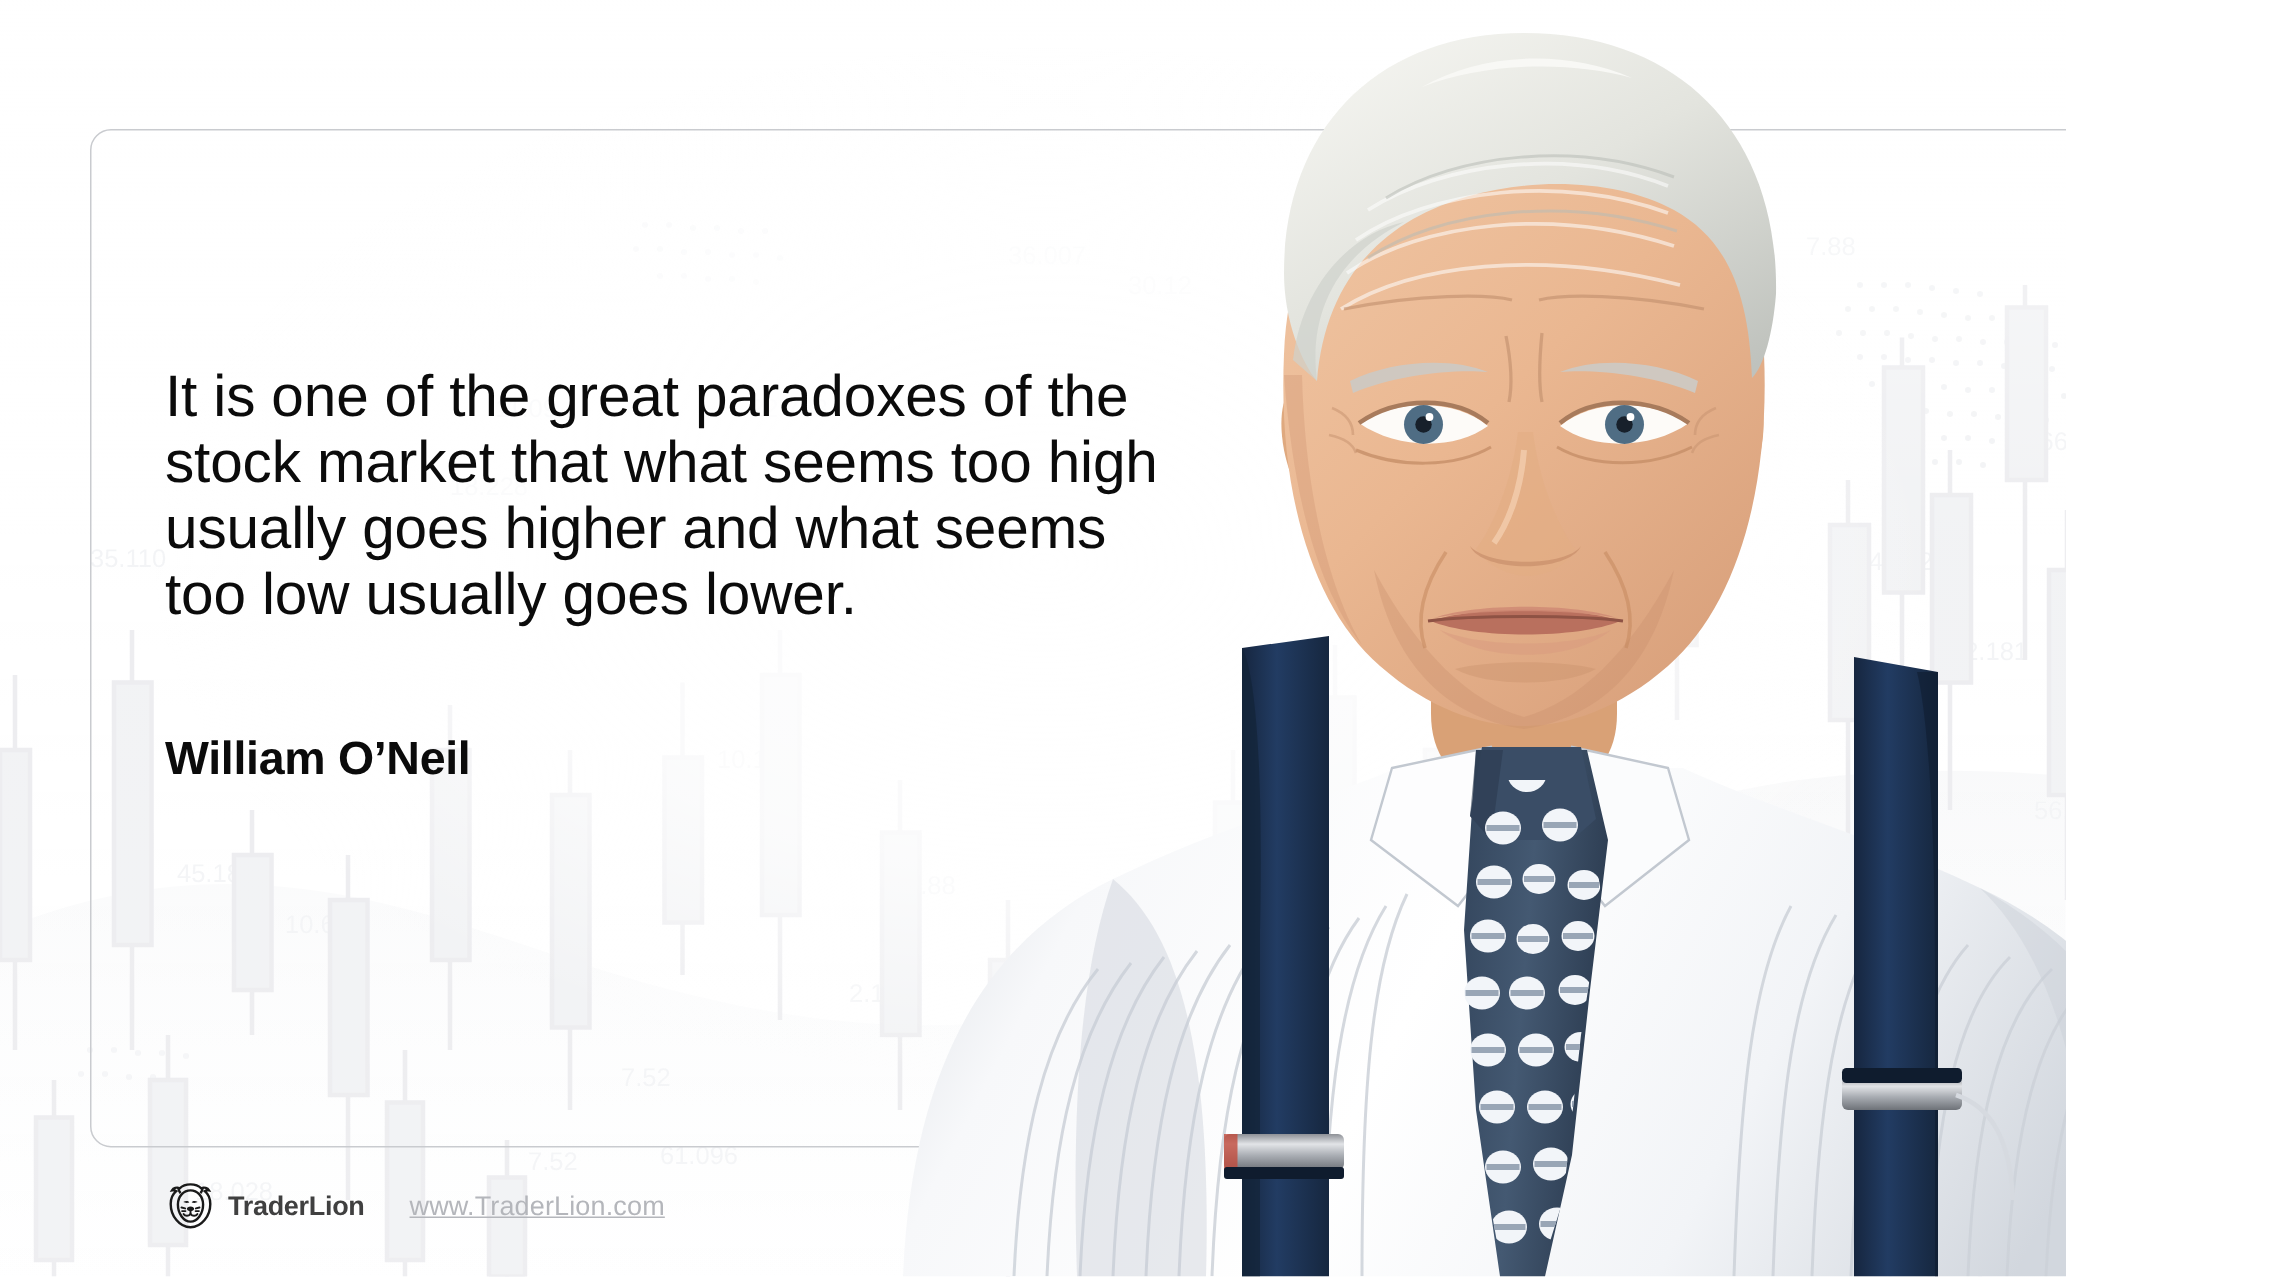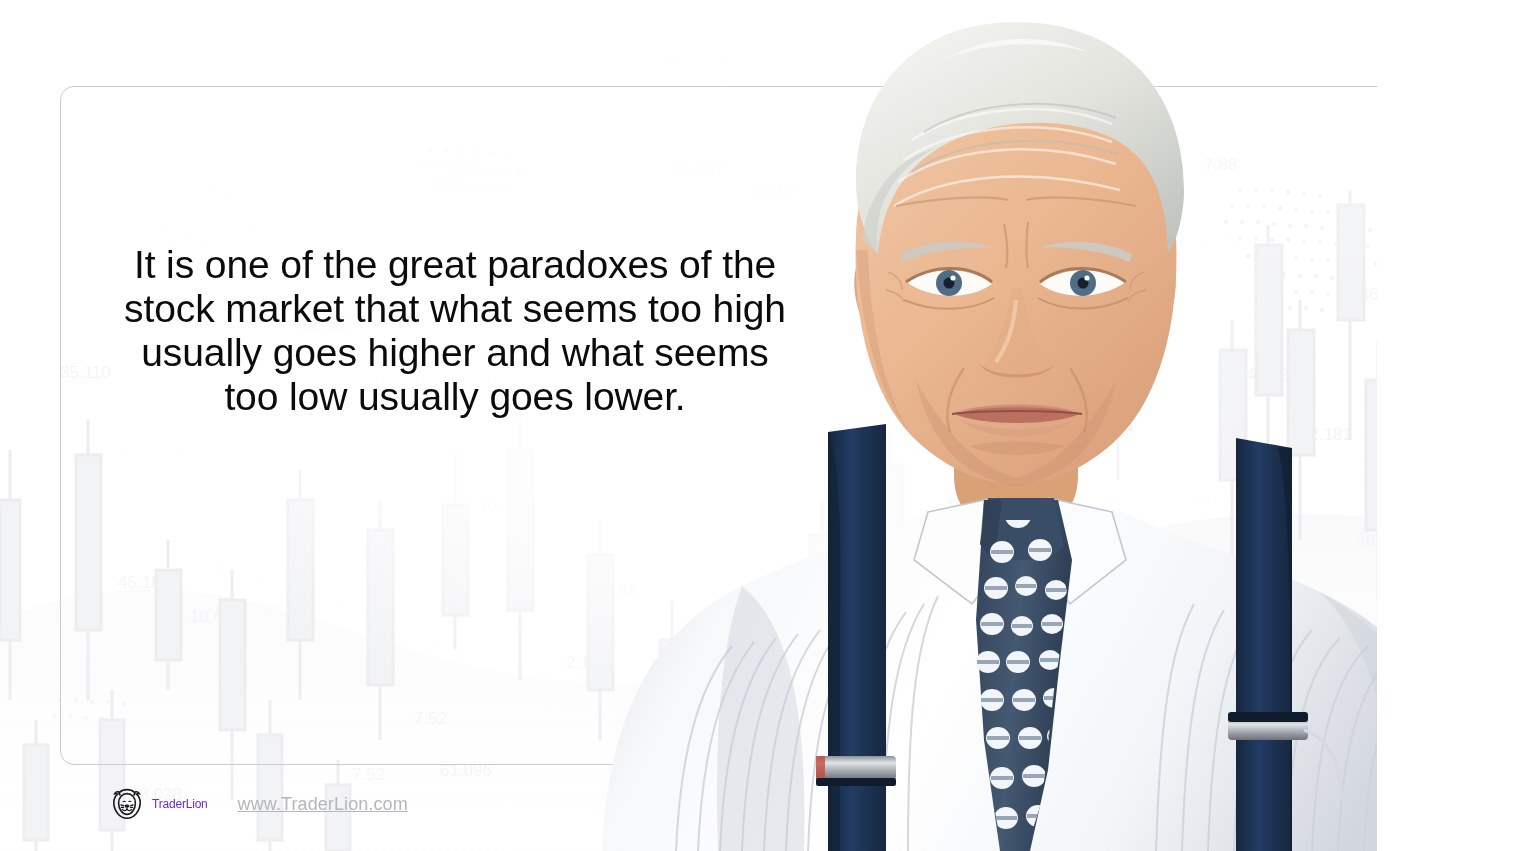--- a/index.html
+++ b/index.html
@@ -9,21 +9,20 @@
   }
   body {
     font-family: "Liberation Sans", sans-serif;
   }
   #stage {
     position: relative;
     width: 1377px;
     height: 851px;
     overflow: hidden;
     background: #ffffff;
-    text-align: center;
   }
 
   
   #chart-bg {
     position: absolute;
     left: 0; top: 0;
     width: 1513px;
     height: 851px;
     z-index: 0;
   }
@@ -101,23 +100,23 @@
     position: absolute;
     left: 112px;
     top: 788px;
     display: flex;
     align-items: center;
     gap: 10px;
     z-index: 6;
   }
   #brand-logo { width: 30px; height: 32px; display: block; }
   #brand-name {
-    font-size: 12px;
-    font-weight: normal;
-    color: #6d28d9;
+    font-size: 18px;
+    font-weight: bold;
+    color: #404040;
     letter-spacing: -0.2px;
   }
   #brand-url {
     font-size: 18px;
     color: #b4b6bb;
     margin-left: 20px;
     letter-spacing: 0.1px;
     text-decoration: underline;
   }
 </style>
@@ -567,20 +566,21 @@
       <path d="M414,446 C436,440 486,440 508,446 C486,458 436,458 414,446 Z" fill="#c9906c" opacity="0.4"></path>
     </svg>
   </div>
 
   <div id="quote-block">
     <p id="quote-text">It is one of the great paradoxes of the
 stock market that what seems too high
 usually goes higher and what seems
 too low usually goes lower.</p>
   </div>
+  <p id="author-name">William O’Neil</p>
 
   <div id="footer">
     <span id="brand-logo-wrap">
       <svg id="brand-logo" viewBox="0 0 30 32" xmlns="http://www.w3.org/2000/svg">
         <g fill="none" stroke="#1a1a1a" stroke-width="1.6">
 
           <path d="M15,1.6 C18.2,1.6 20.6,2.6 22.2,4.2 C24.2,3.4 26.4,4 27.3,5.6 C26.2,5.4 25.2,5.6 24.5,6.1
                    C26.8,8 28.2,11 28.2,14.6 C28.2,22.6 22.4,30.2 15,30.2 C7.6,30.2 1.8,22.6 1.8,14.6
                    C1.8,11 3.2,8 5.5,6.1 C4.8,5.6 3.8,5.4 2.7,5.6 C3.6,4 5.8,3.4 7.8,4.2
                    C9.4,2.6 11.8,1.6 15,1.6 Z"></path>

